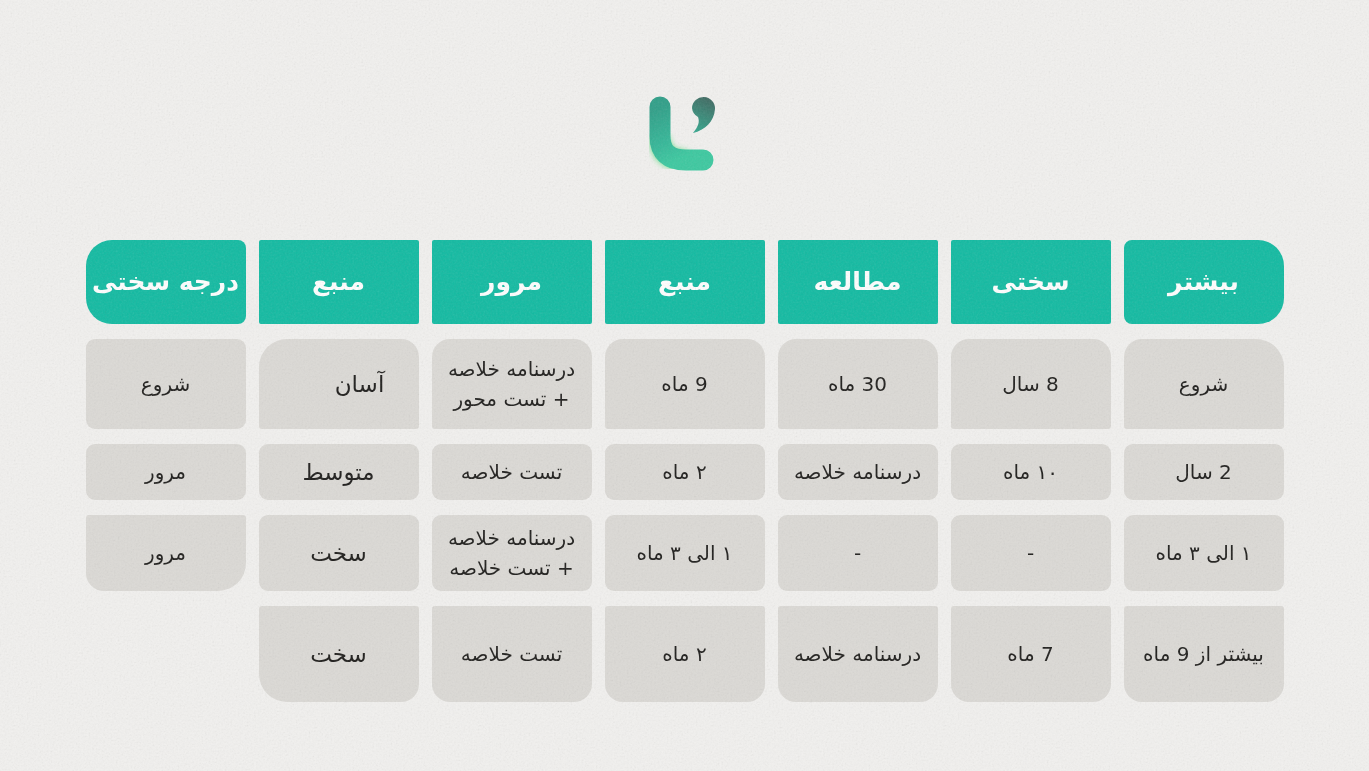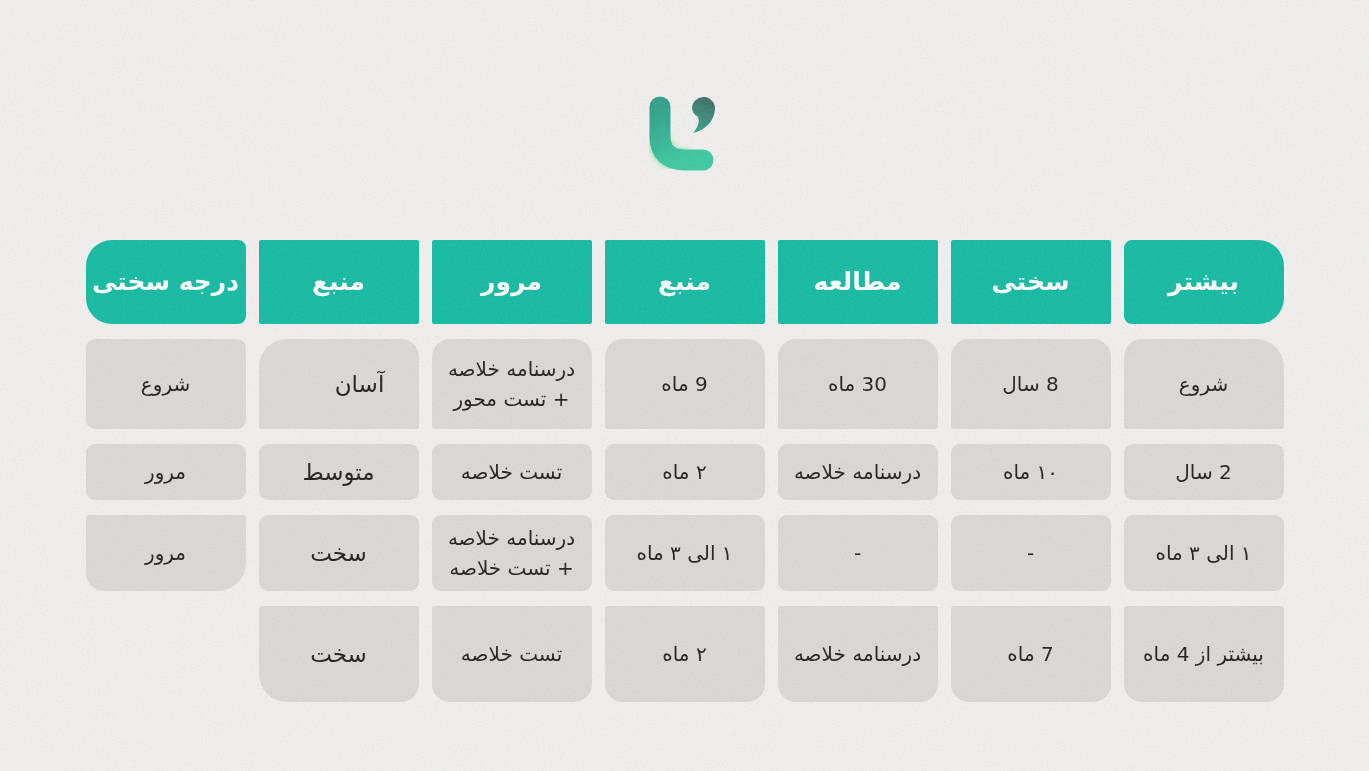--- a/index.html
+++ b/index.html
@@ -127,21 +127,21 @@
     <div class="cell td r2 c0">مرور</div>
     <div class="cell td r2 c1">۱ الی ۳ ماه</div>
     <div class="cell td r2 c2">-</div>
     <div class="cell td r2 c3">-</div>
     <div class="cell td r2 c4">۱ الی ۳ ماه</div>
     <div class="cell td r2 c5">درسنامه خلاصه
 + تست خلاصه</div>
     <div class="cell td r2 c6 diff">سخت</div>
 
     <div class="cell td r3 c0">مرور</div>
-    <div class="cell td r3 c1">بیشتر از 4 ماه</div>
+    <div class="cell td r3 c1">بیشتر از 9 ماه</div>
     <div class="cell td r3 c2">7 ماه</div>
     <div class="cell td r3 c3">درسنامه خلاصه</div>
     <div class="cell td r3 c4">۲ ماه</div>
     <div class="cell td r3 c5">تست خلاصه</div>
     <div class="cell td r3 c6 diff">سخت</div>
 
   </div>
 </div>
 
 <svg class="paper-overlay" width="1369" height="771">

